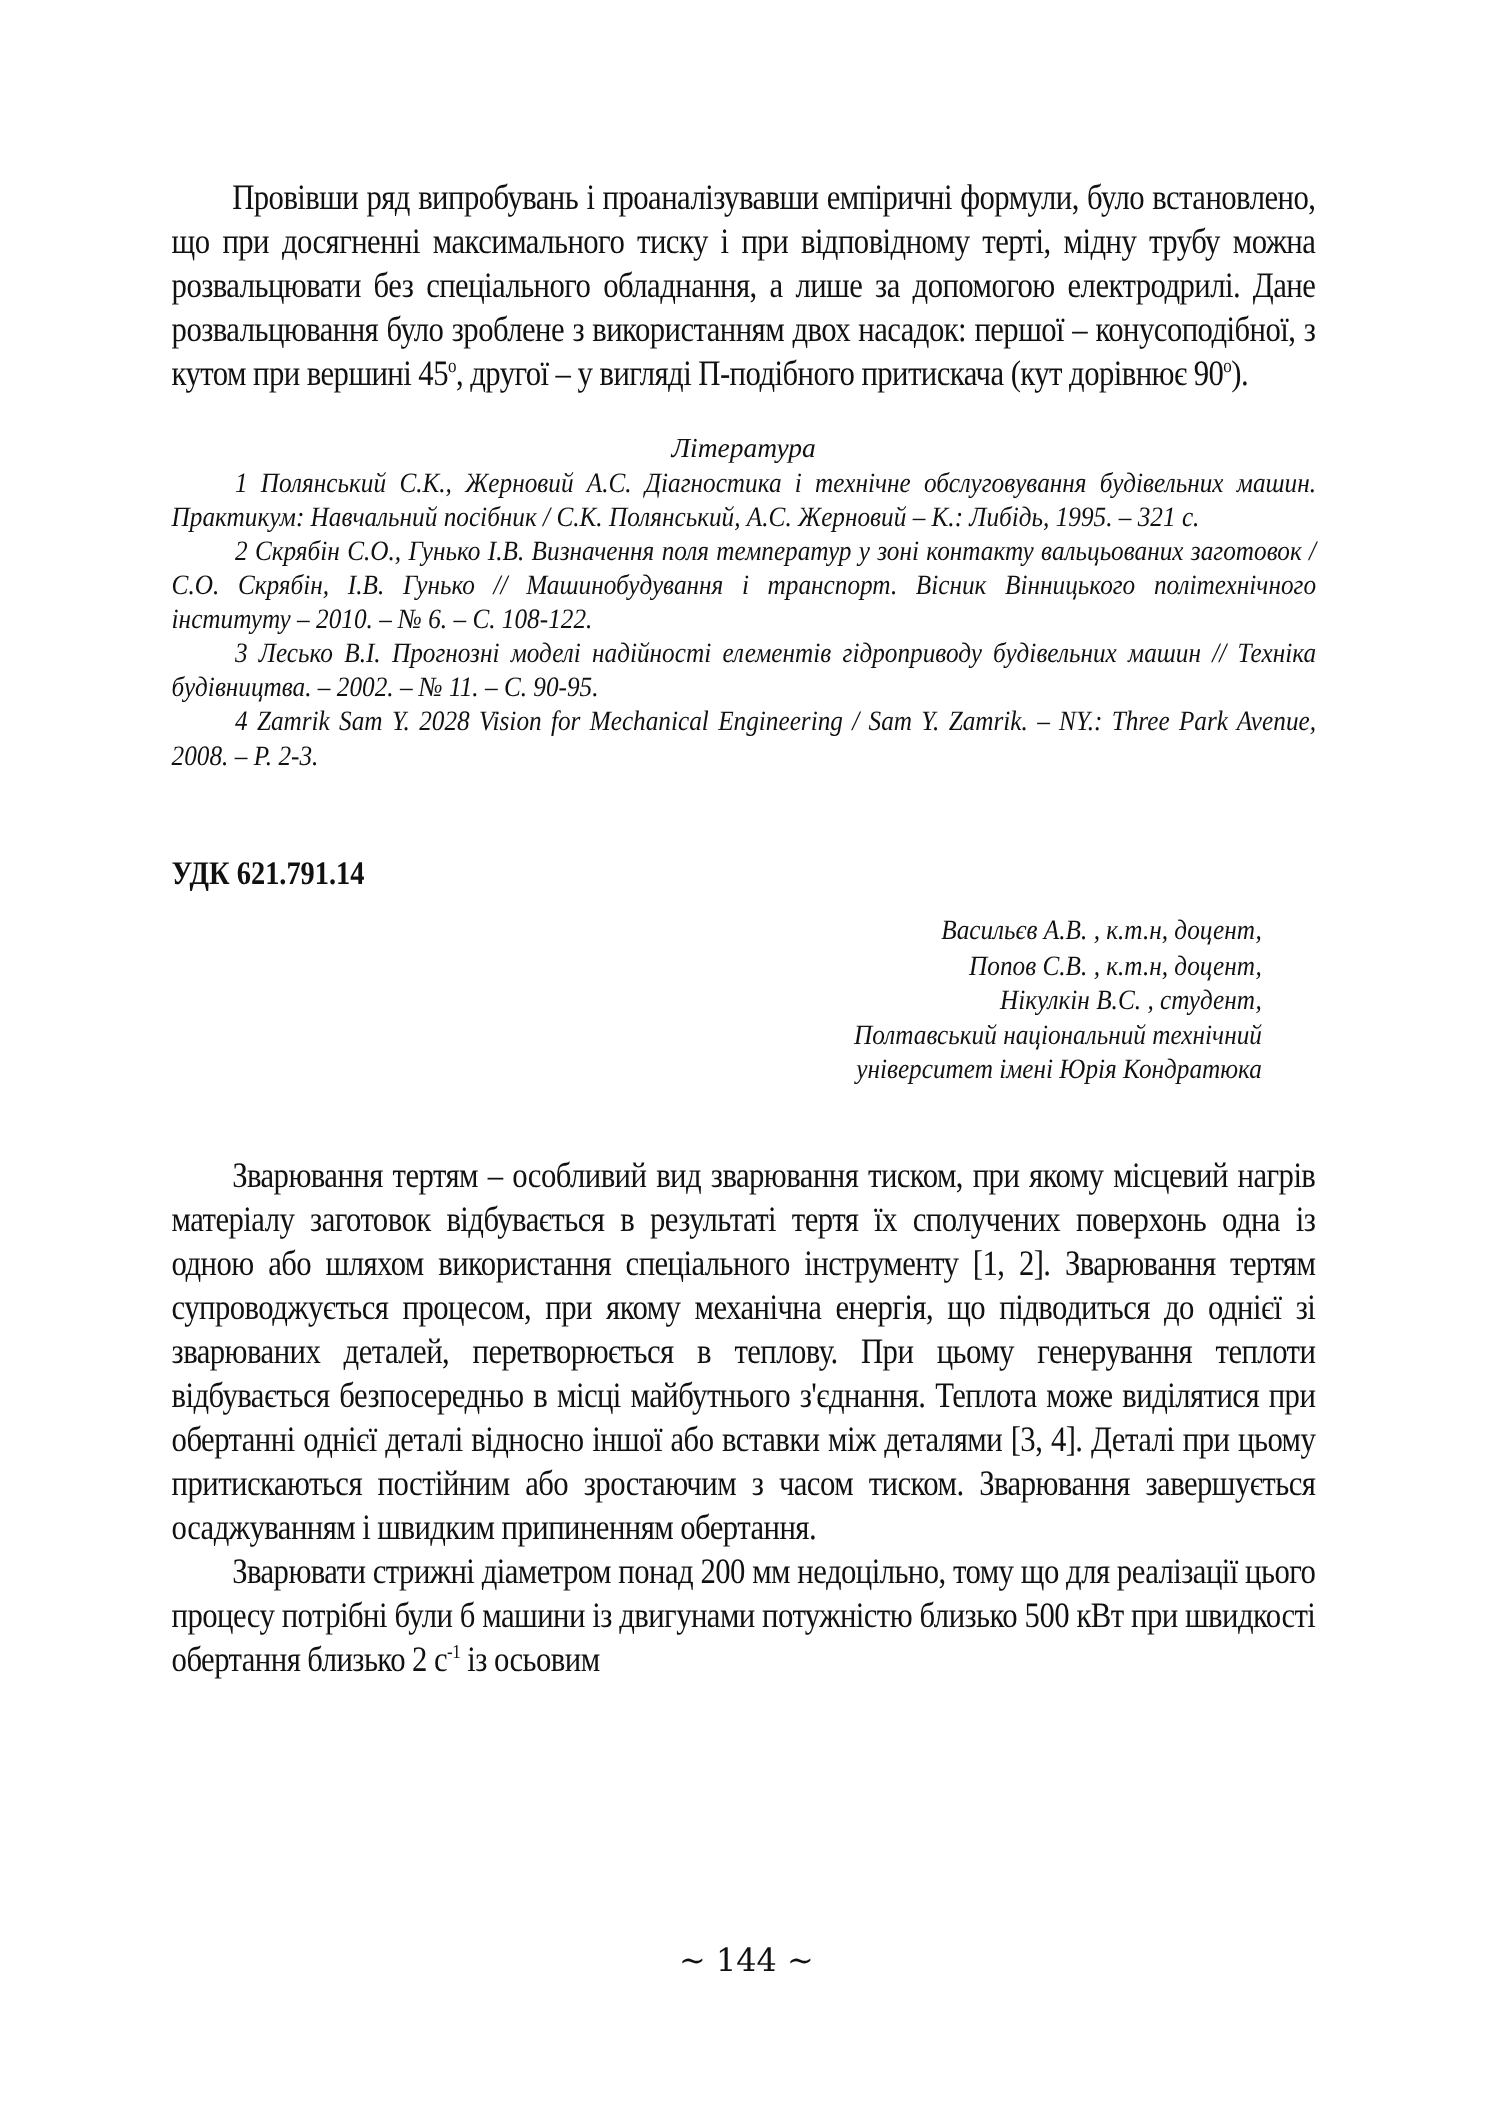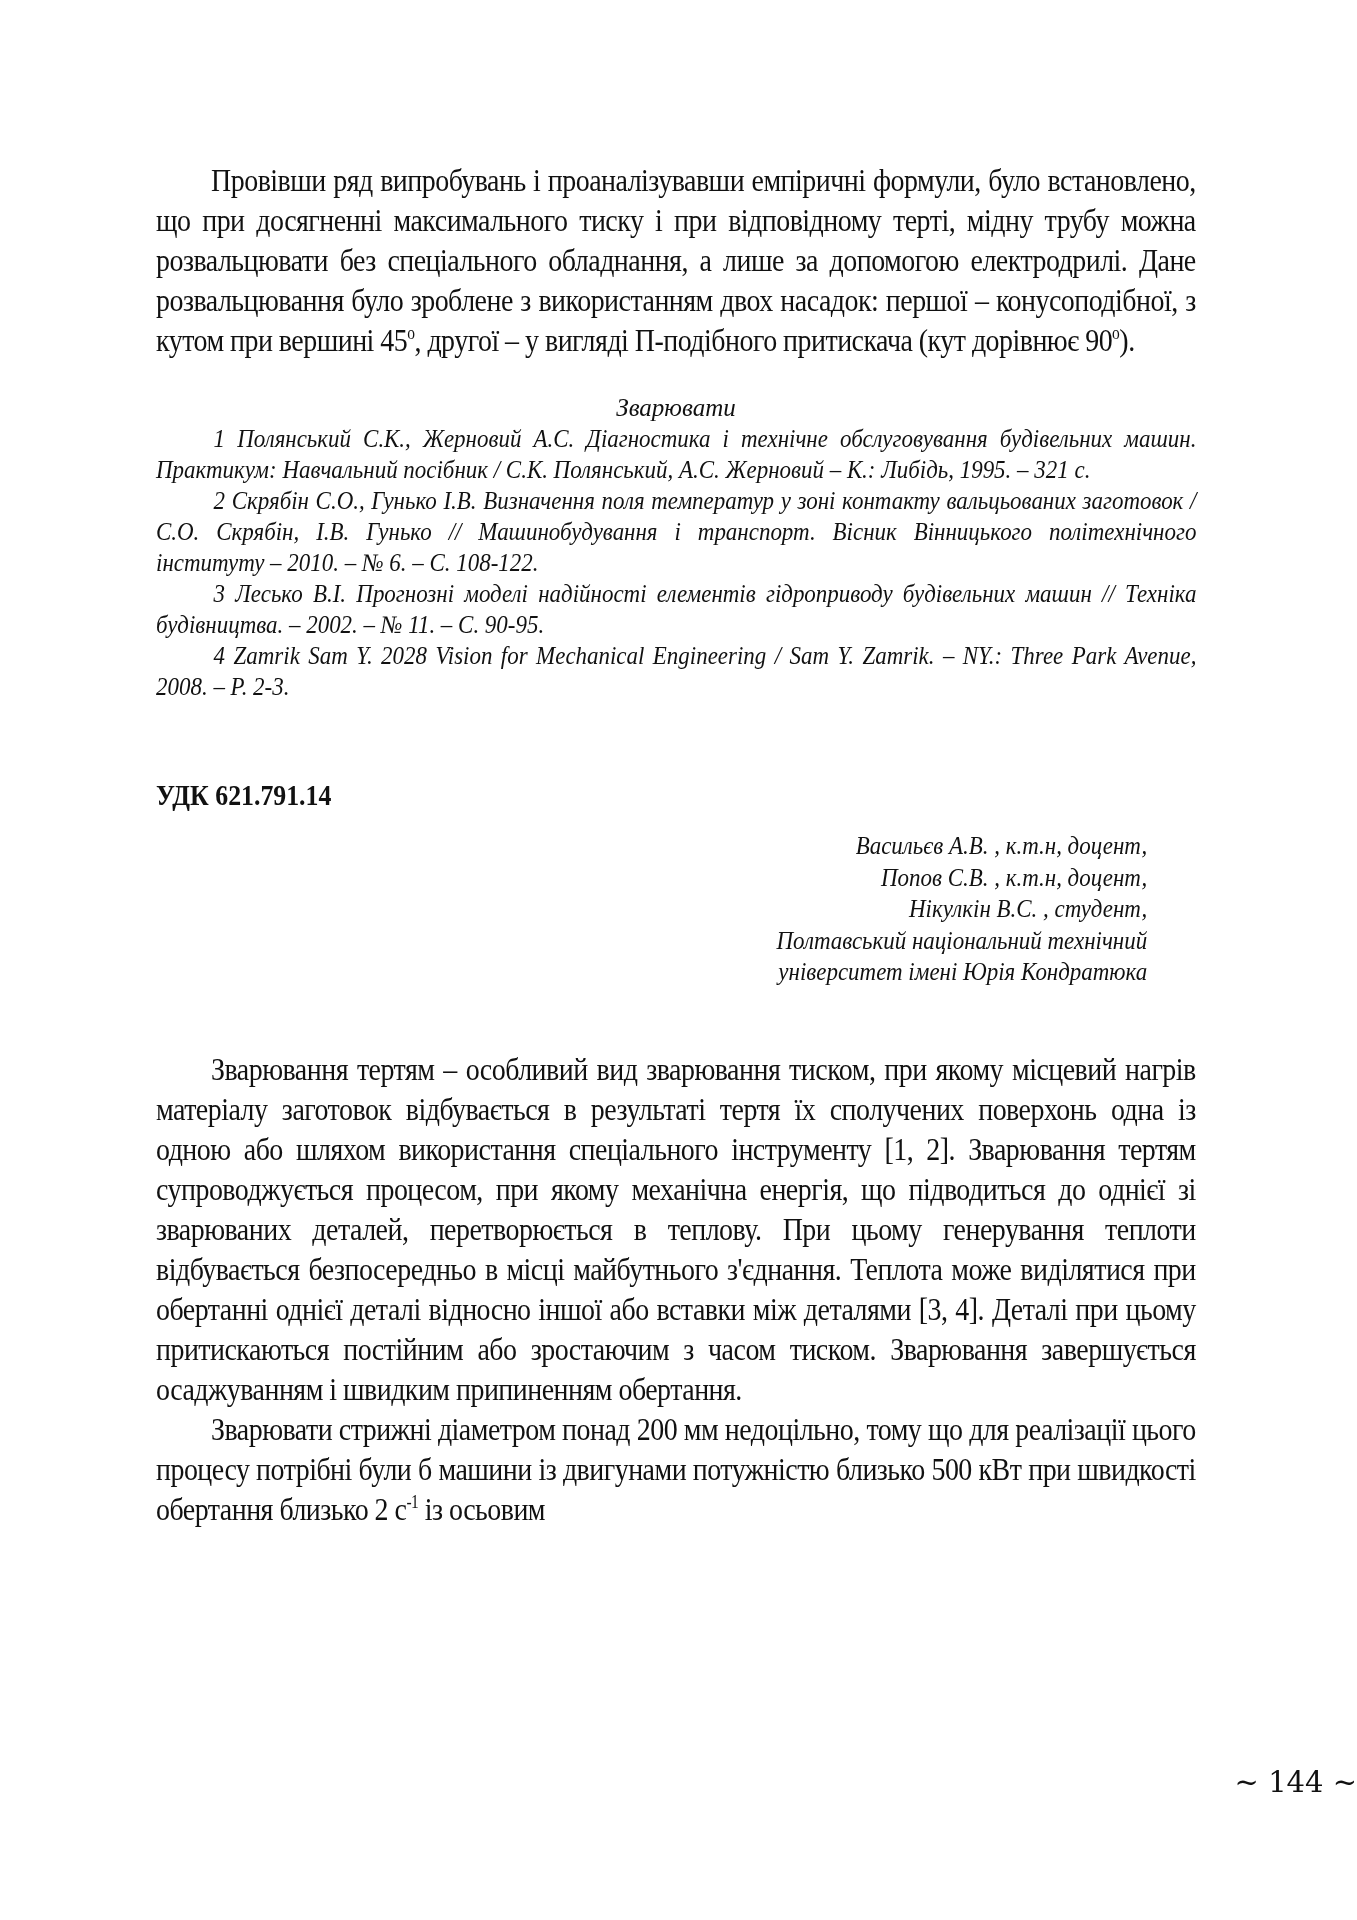--- a/index.html
+++ b/index.html
@@ -30,35 +30,35 @@
     .authors { margin-left: 552px; }
     .author-line {
       font-style: italic; font-size: 25.5px; line-height: 31.5px; margin: 0;
       transform: scaleX(0.9); transform-origin: left top; white-space: nowrap;
     }
     .title {
       font-weight: bold; font-size: 37px; line-height: 42px; text-align: center;
       margin: 0; transform: scaleX(0.82); transform-origin: center top;
     }
     .page-number {
-      position: absolute; top: 1765px; left: 0; width: 1357px; text-align: right;
+      position: absolute; top: 1765px; left: 0; width: 1357px; text-align: center;
       font-size: 29px; font-family: "DejaVu Serif", serif;
     }
   </style>
 </head>
 <body>
 
 <div class="page">
 
   <p class="para"><span>Провівши ряд випробувань і проаналізувавши емпіричні формули, було встановлено, що при досягненні максимального тиску і при відповідному терті, мідну трубу можна розвальцювати без спеціального обладнання, а лише за допомогою електродрилі. Дане розвальцювання було зроблене з використанням двох насадок: першої – конусоподібної, з кутом при вершині 45</span><sup>o</sup><span>, другої – у вигляді П-подібного притискача (кут дорівнює 90</span><sup>o</sup><span>).</span></p>
 
   <div style="height:33px"></div>
 
   <div>
-    <p class="lit-heading">Зварювати</p>
+    <p class="lit-heading">Література</p>
     <p class="ref">1 Полянський С.К., Жерновий А.С. Діагностика і технічне обслуговування будівельних машин. Практикум: Навчальний посібник / С.К. Полянський, А.С. Жерновий – К.: Либідь, 1995. – 321 с.</p>
     <p class="ref">2 Скрябін С.О., Гунько І.В. Визначення поля температур у зоні контакту вальцьованих заготовок / С.О. Скрябін, І.В. Гунько // Машинобудування і транспорт. Вісник Вінницького політехнічного інституту – 2010. – № 6. – С. 108-122.</p>
     <p class="ref">3 Лесько В.І. Прогнозні моделі надійності елементів гідроприводу будівельних машин // Техніка будівництва. – 2002. – № 11. – С. 90-95.</p>
     <p class="ref">4 Zamrik Sam Y. 2028 Vision for Mechanical Engineering / Sam Y. Zamrik. – NY.: Three Park Avenue, 2008. – P. 2-3.</p>
   </div>
 
   <div style="height:76px"></div>
 
   <p class="udk">УДК 621.791.14</p>
 

